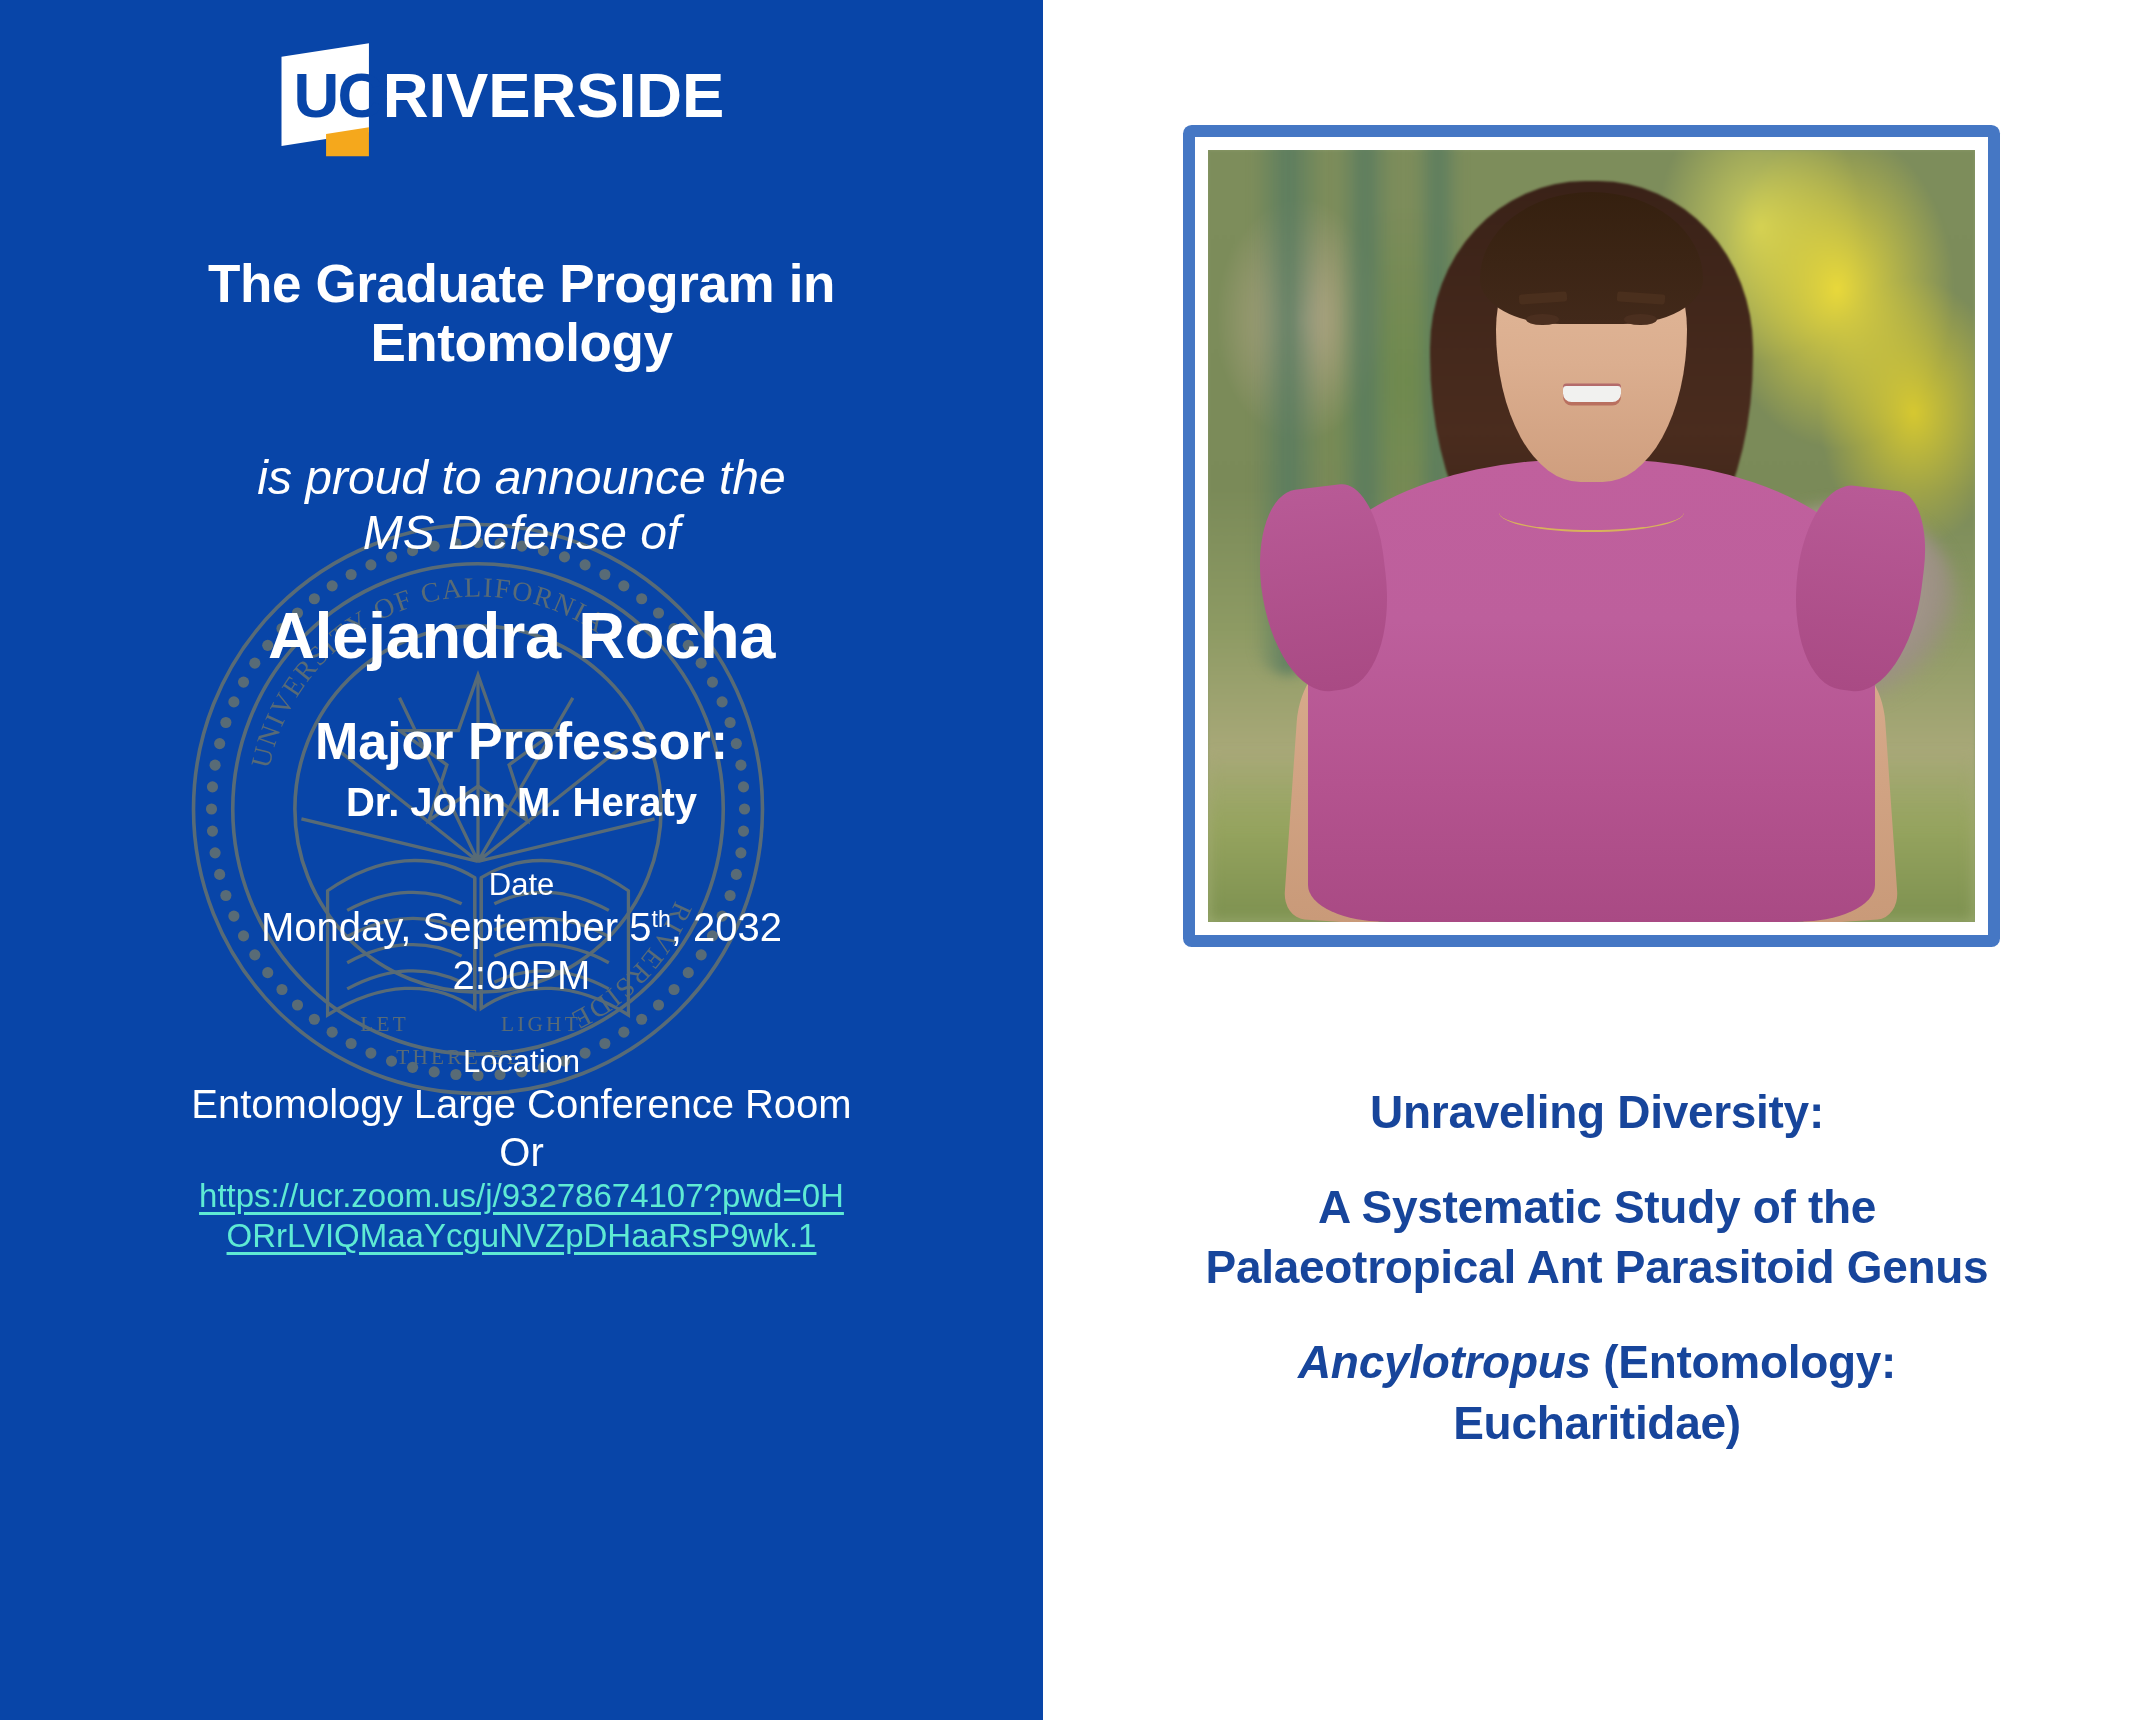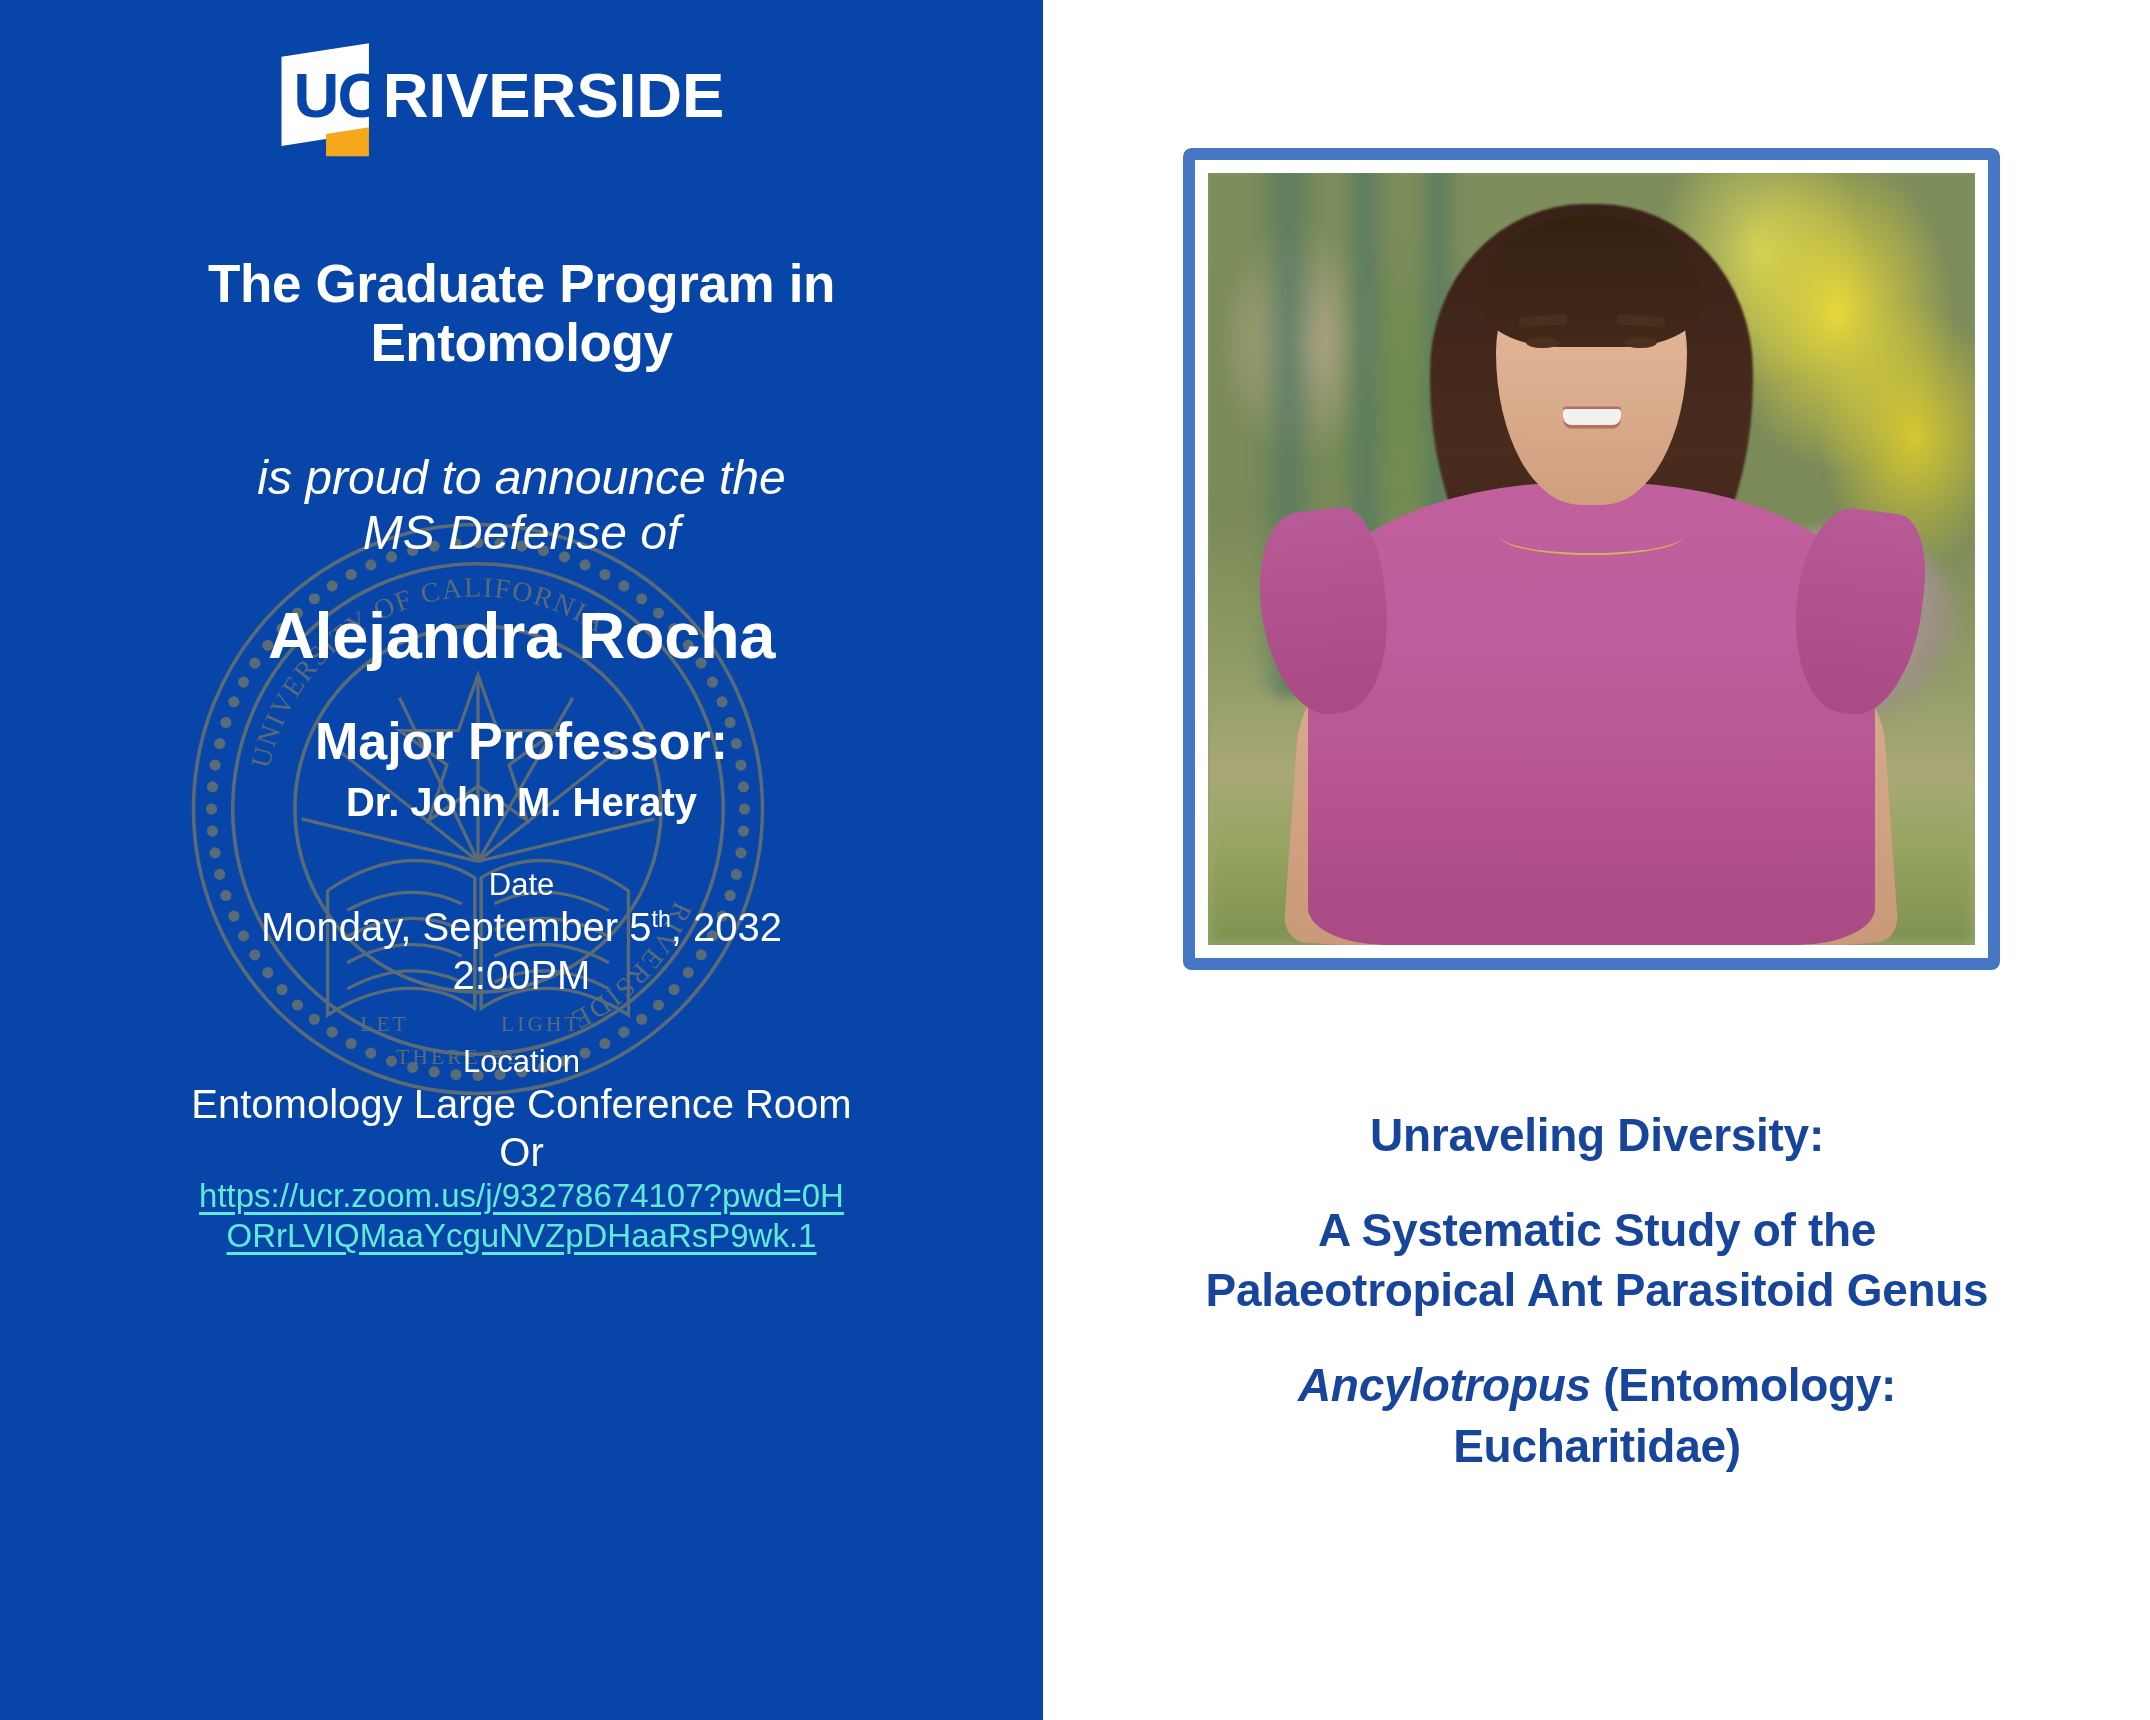--- a/index.html
+++ b/index.html
@@ -113,21 +113,20 @@
     color: #5eead4;
   }
   sup.ord { font-size: 0.58em; vertical-align: super; line-height: 0; }
 
   
   .right-panel {
     position: relative;
     flex: 1 1 auto;
     height: 1384px;
     background: #ffffff;
-    margin-top: 23px;
   }
 
   .photo-frame {
     position: absolute;
     left: 140px;
     top: 125px;
     width: 817px;
     height: 822px;
     background: #4577C4;
     border-radius: 8.6px;

